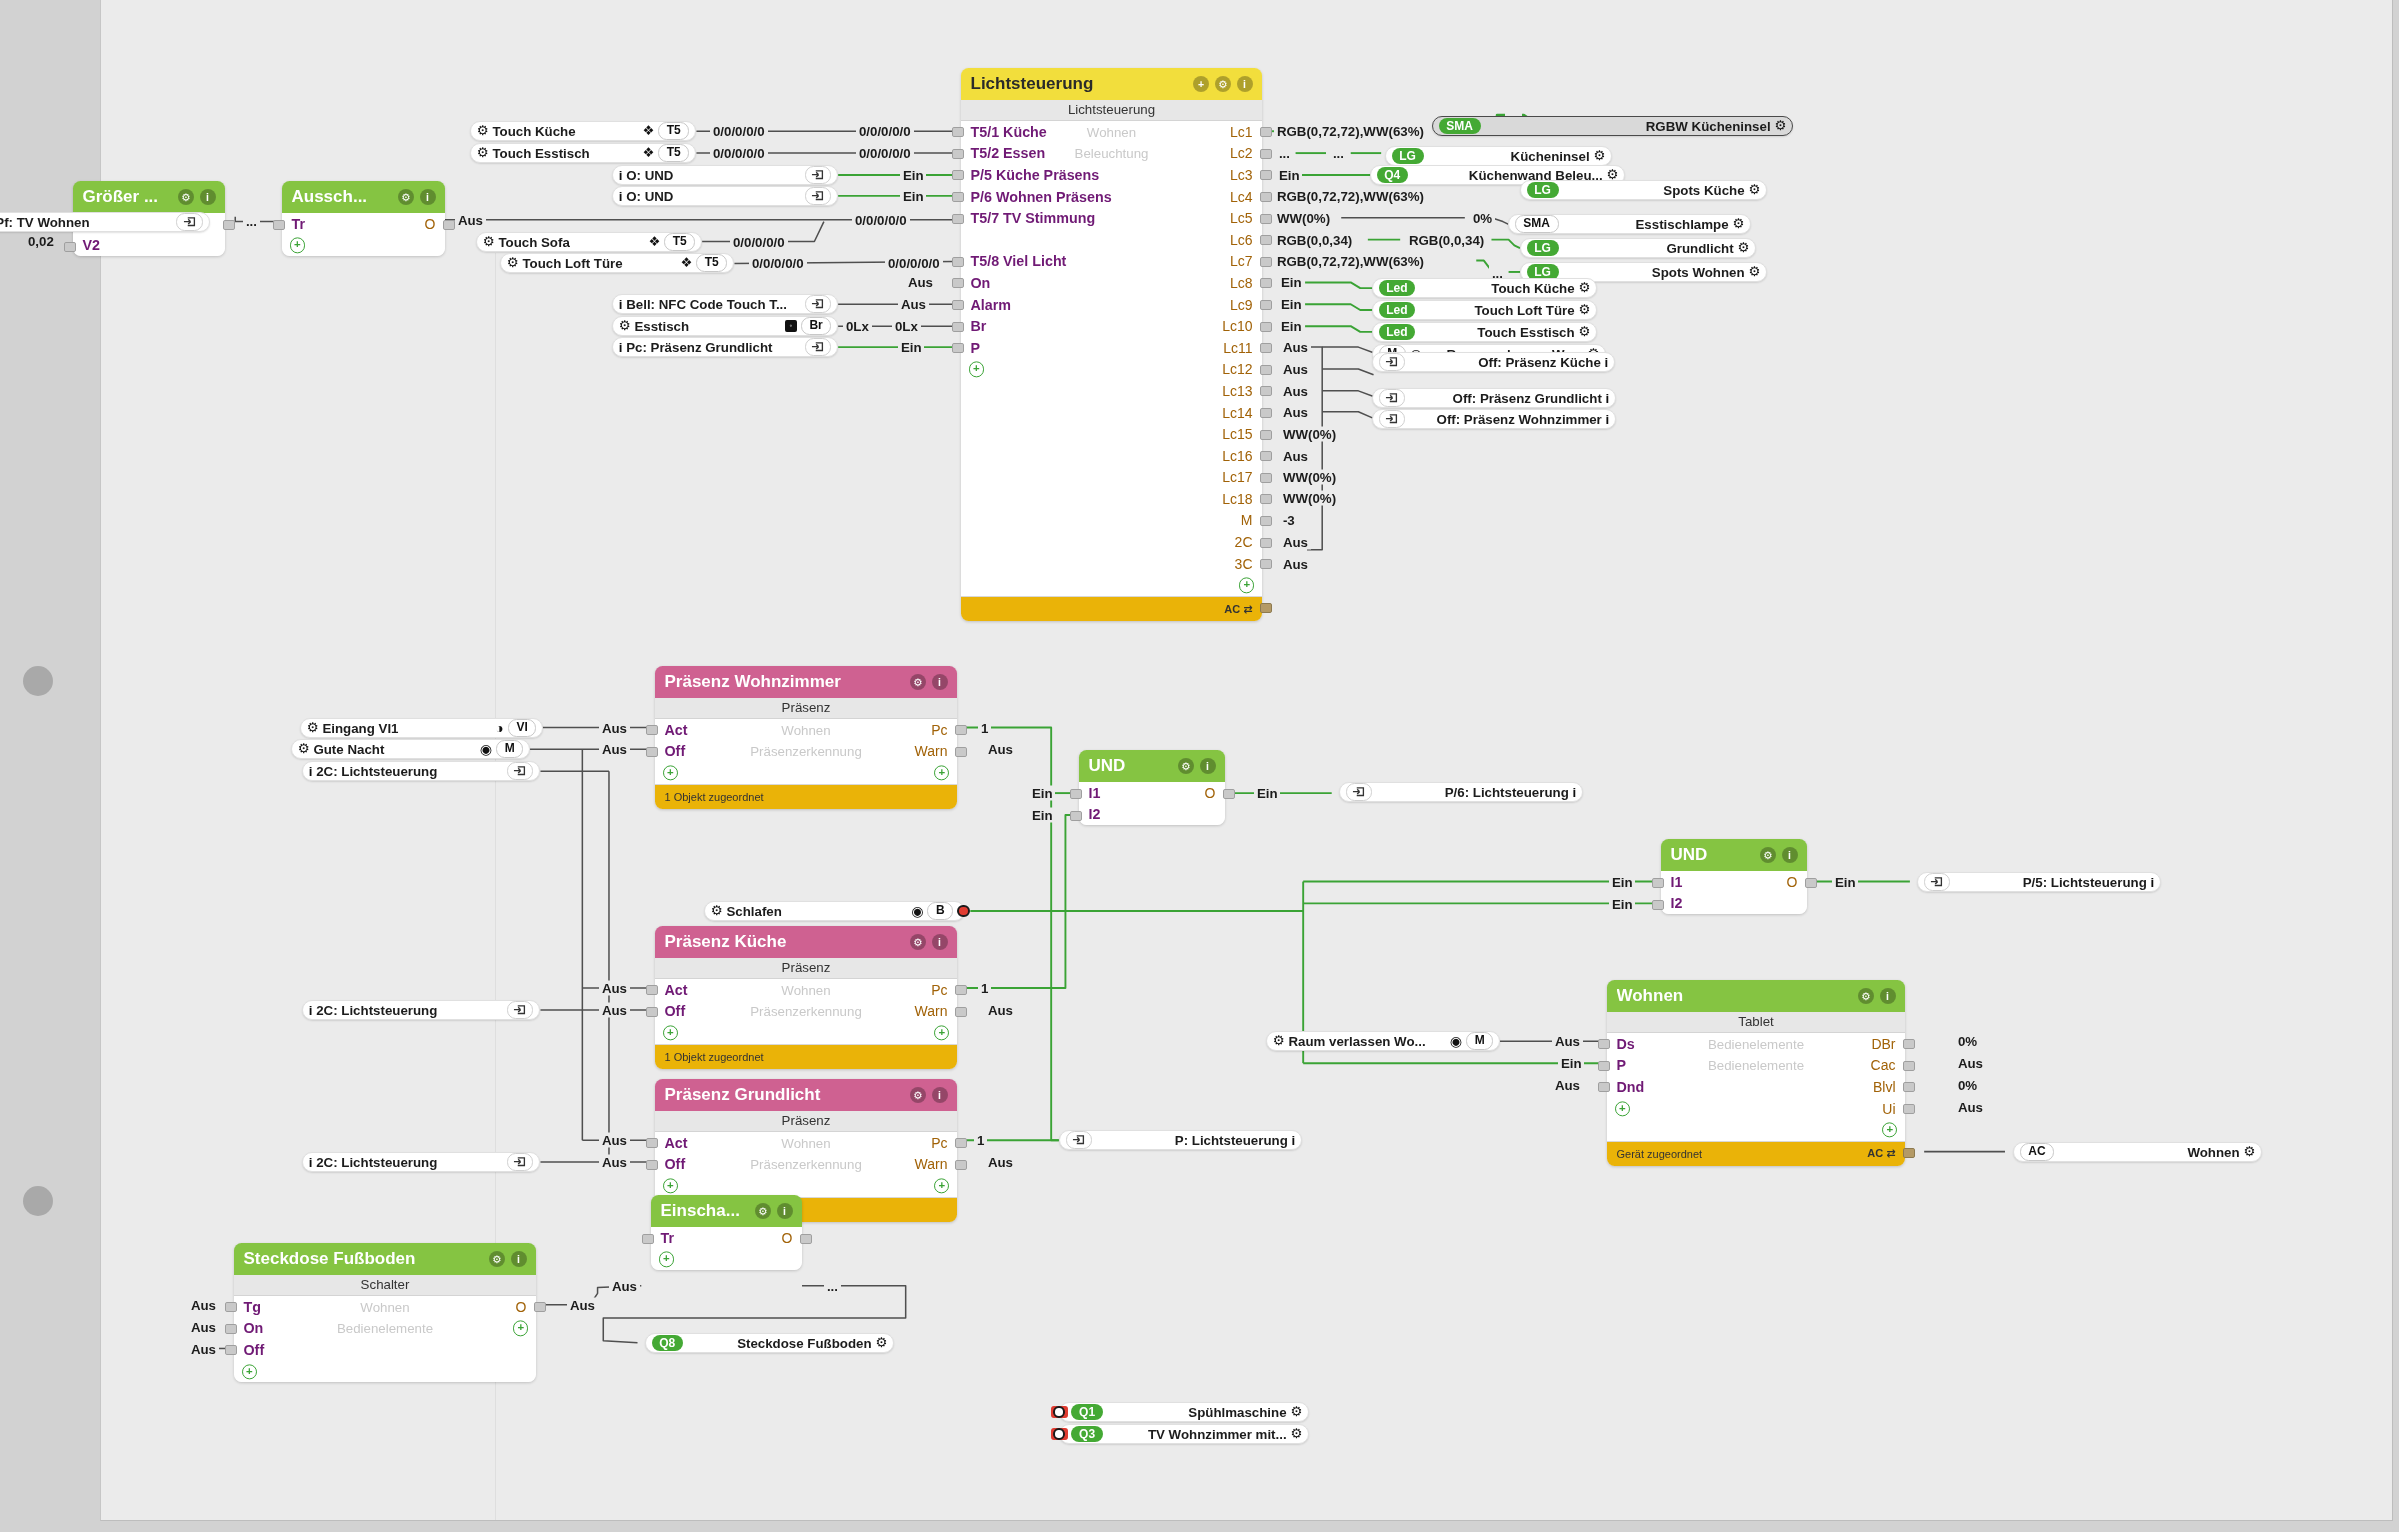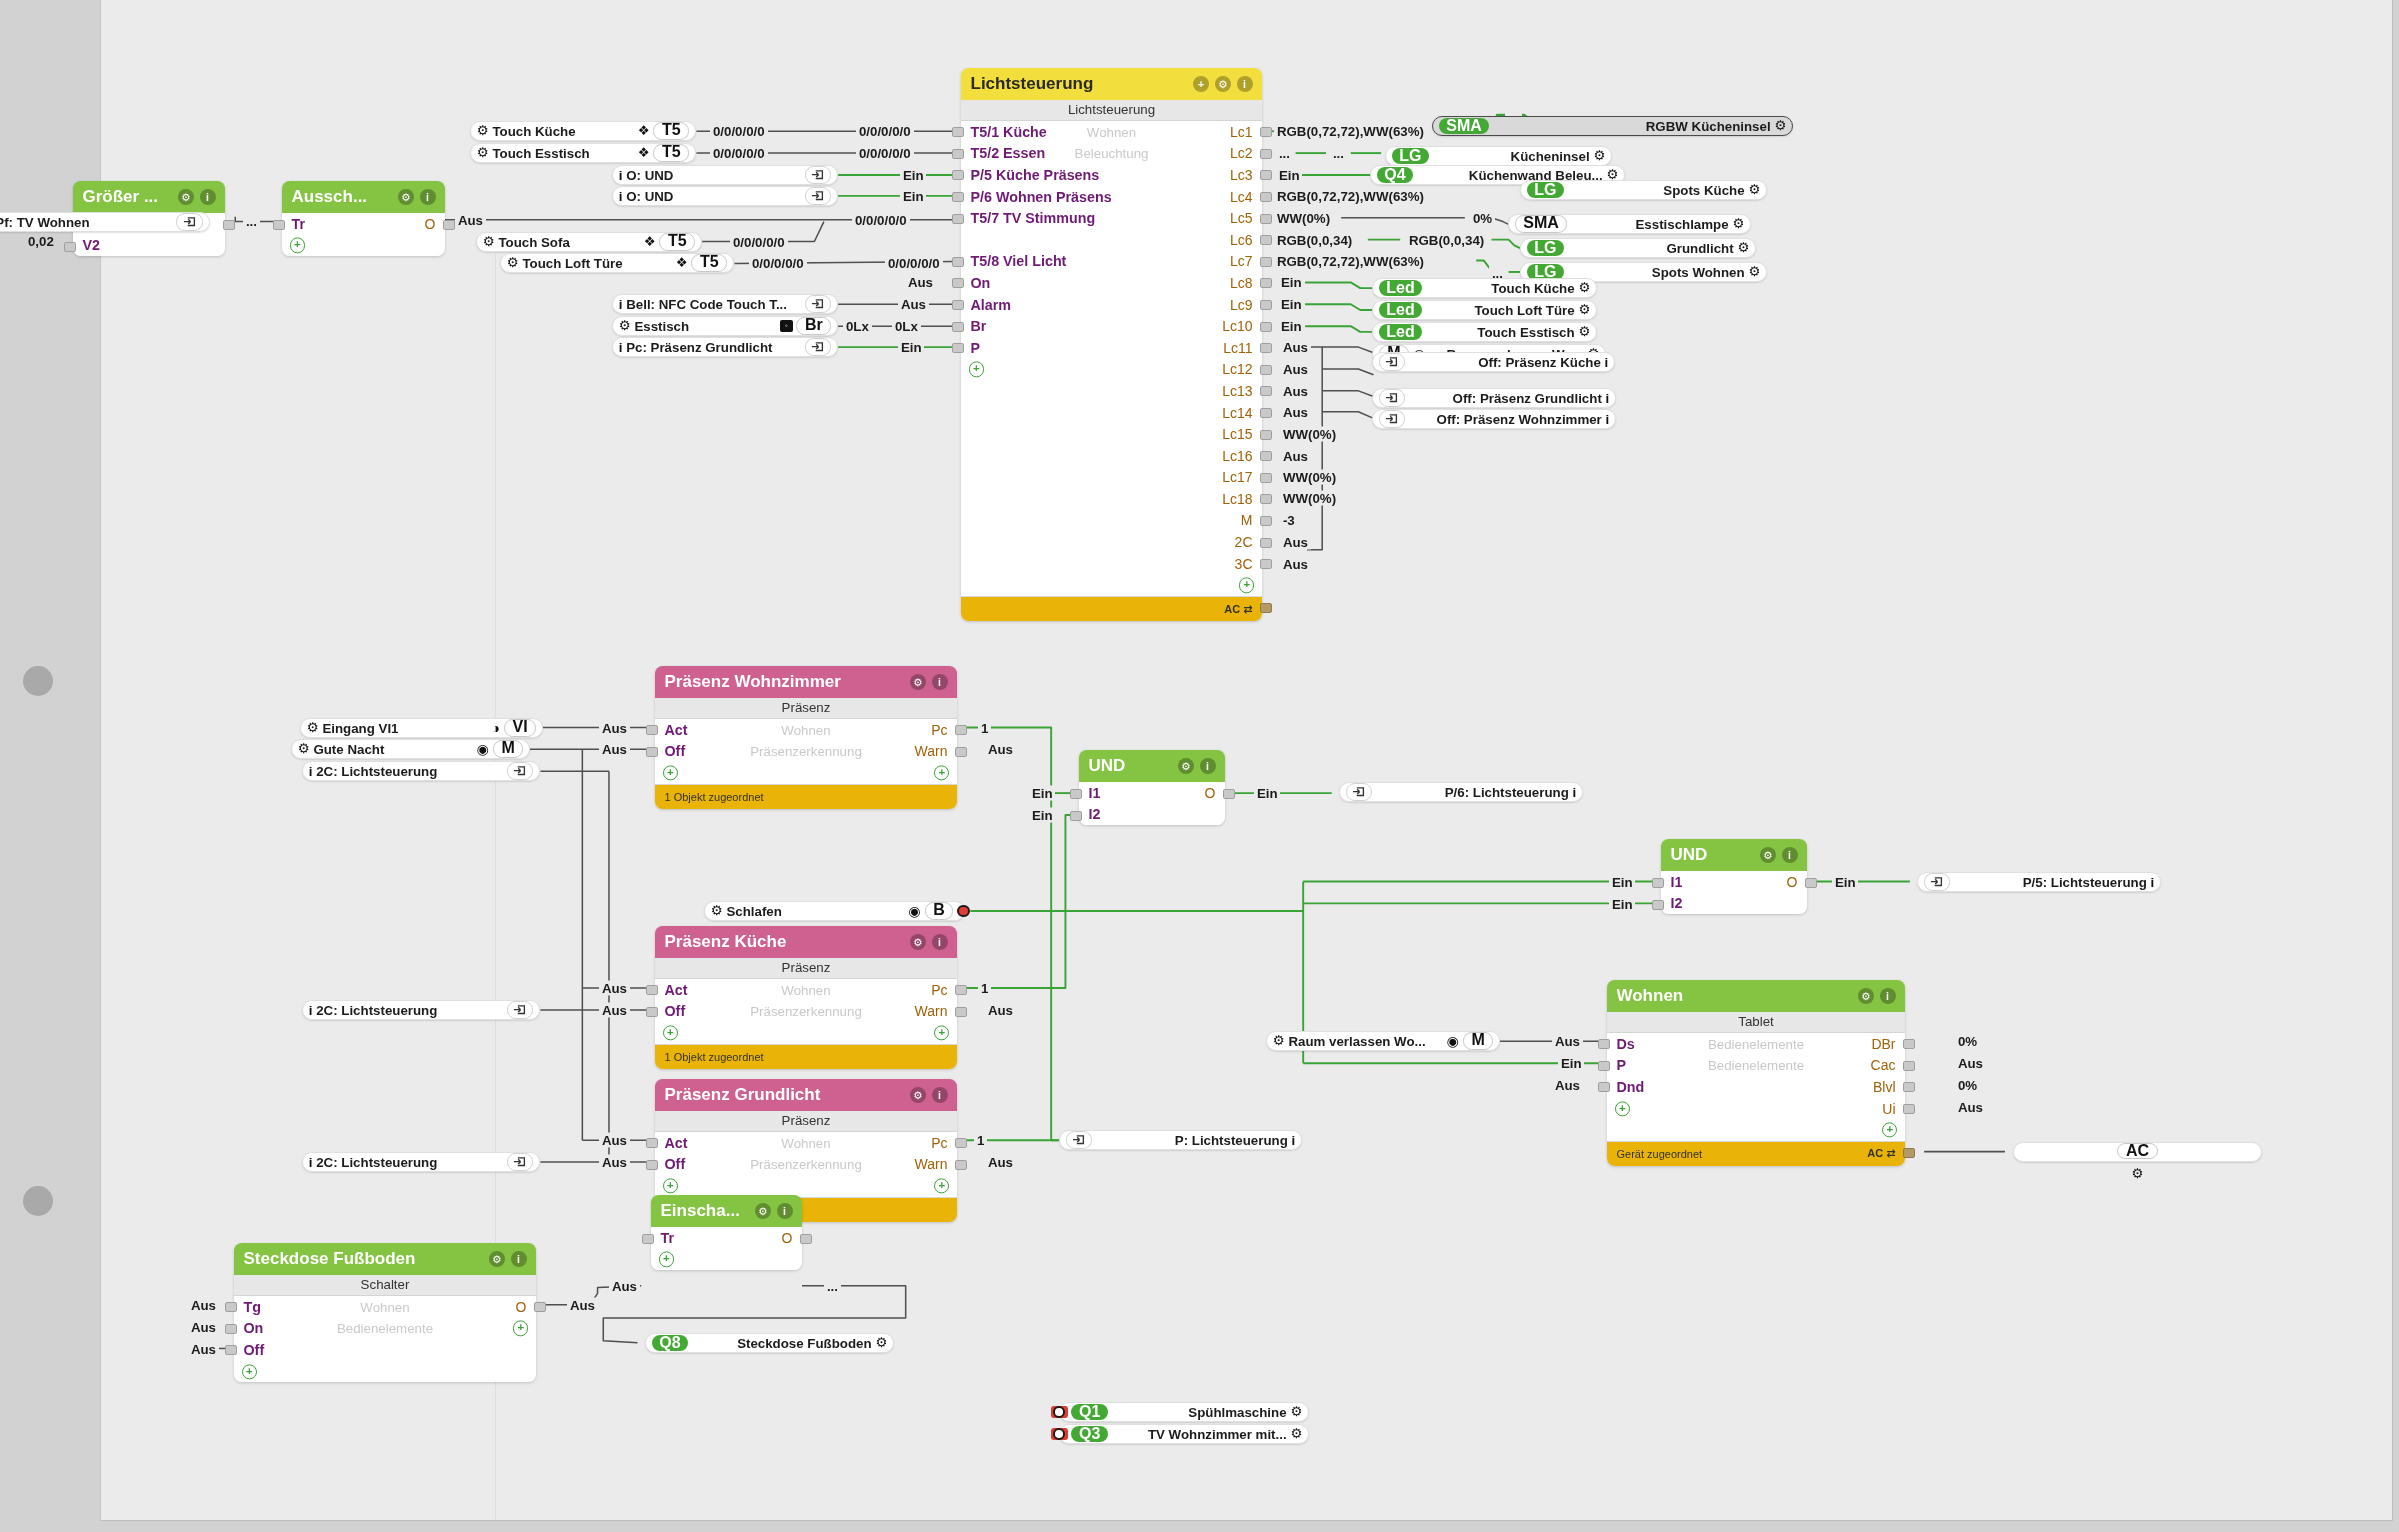--- a/index.html
+++ b/index.html
@@ -25,21 +25,21 @@
   .ftr{height:24px;background:#eab308;border-top:1px solid #d8d8d8;border-radius:0 0 7.6px 7.6px;display:flex;align-items:center;padding:0 9.5px;font-size:11px;color:#333;}
   .ftr .fl{flex:1;} .ftr .fr{font-weight:bold;}
   .port{position:absolute;width:9.5px;height:7.6px;background:#c9c9c9;border:1px solid #9f9f9f;border-radius:1.9px;z-index:4;}
   .port.ac{background:#b49a66;border-color:#8d7a50;}
   .plus{display:inline-flex;width:13.3px;height:13.3px;border:1.5px solid #3aa335;border-radius:50%;color:#3aa335;font-size:11.4px;font-weight:bold;align-items:center;justify-content:center;line-height:1;}
   .pplus{position:absolute;top:50%;transform:translateY(-50%);}
   .pill{position:absolute;height:20px;background:#fff;border:1px solid #e0e0e0;border-radius:10.5px;box-shadow:0 1px 1.9px rgba(0,0,0,.12);display:flex;align-items:center;padding:0 5.7px;gap:3.8px;z-index:5;box-sizing:border-box;}
   .pill.sel{background:#d9d9d9;border:1.9px solid #4a4a4a;}
   .pt{font-size:13.3px;font-weight:bold;color:#1c1c1c;white-space:nowrap;overflow:hidden;flex:1;}
   .pt.r{text-align:right;}
-  .badge{height:16px;line-height:16px;border-radius:8.6px;padding:0 7.6px;font-size:16px;font-weight:bold;white-space:nowrap;}
+  .badge{height:16px;line-height:16px;border-radius:8.6px;padding:0 7.6px;font-size:12px;font-weight:bold;white-space:nowrap;}
   .badge.green{background:#44a934;color:#fff;}
   .badge.plain{background:#fff;color:#111;border:1px solid #c8c8c8;line-height:14.3px;}
   .badge.ref{background:#fff;border:1px solid #d0d0d0;display:flex;align-items:center;padding:0 5.7px;}
   .pic{font-size:13.3px;color:#111;line-height:1;}
   .infoi{font-size:13.3px;font-weight:bold;color:#111;font-style:normal;}
   .darksq{width:12.4px;height:12.4px;background:#111;border-radius:1.9px;display:inline-flex;align-items:center;justify-content:center;color:#fff;font-size:7.6px;}
   .redstub{width:17px;height:12.4px;background:#e03c31;border-radius:2.9px;margin-left:-15px;display:flex;align-items:center;justify-content:center;flex:none;}
   .redstub i{width:7.6px;height:7.6px;border-radius:50%;background:#fff;border:2.3px solid #1a1a1a;display:block;}
   .reddot{width:8.6px;height:8.6px;border-radius:50%;background:#e03c31;border:2.5px solid #1a1a1a;margin-right:-11.4px;flex:none;}
   .wl{position:absolute;transform:translateY(-50%);font-size:13.3px;font-weight:bold;color:#1c1c1c;background:#ebebeb;padding:0 2.9px;z-index:4;white-space:nowrap;}
@@ -735,21 +735,21 @@
 <div class="pill" style="left: 1059px; top: 1130px; width: 243px;">
     <span class="badge ref">
       <svg width="13.3" height="11.4" viewBox="0 0 14 12">
         <path d="M5 2 H12 V10 H5" fill="none" stroke="#333" stroke-width="1.4"></path>
         <path d="M1 6 H8 M8 6 L5.5 3.5 M8 6 L5.5 8.5" stroke="#333" stroke-width="1.4" fill="none"></path>
       </svg>
     </span>
     <span class="pt r">P: Lichtsteuerung</span>
     <span class="infoi">i</span>
   </div>
-<div class="pill" style="left: 2013px; top: 1142px; width: 249px; flex-direction: column;">
+<div class="pill" style="left: 2013px; top: 1142px; width: 249px;">
     <span class="badge plain">AC</span>
     <span class="pt r">Wohnen</span>
     <span class="pic">⚙</span>
   </div>
 <div class="pill" style="left: 645px; top: 1333px; width: 249px;">
     <span class="badge green">Q8</span>
     <span class="pt r">Steckdose Fußboden</span>
     <span class="pic">⚙</span>
   </div>
 <div class="pill" style="left: 1059px; top: 1402px; width: 250px;">

